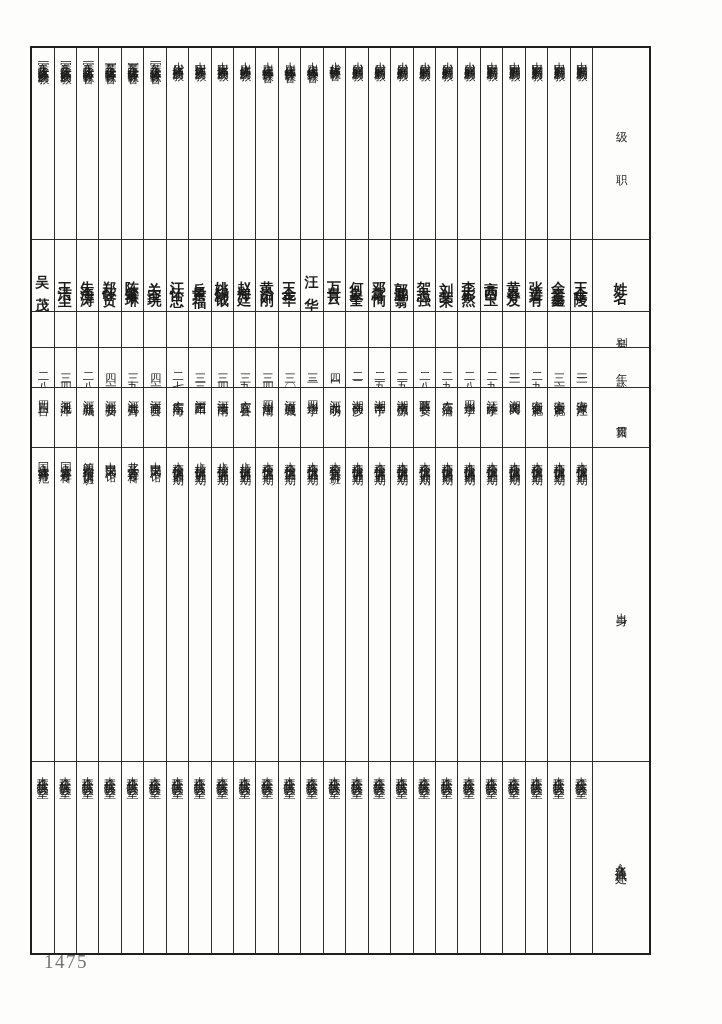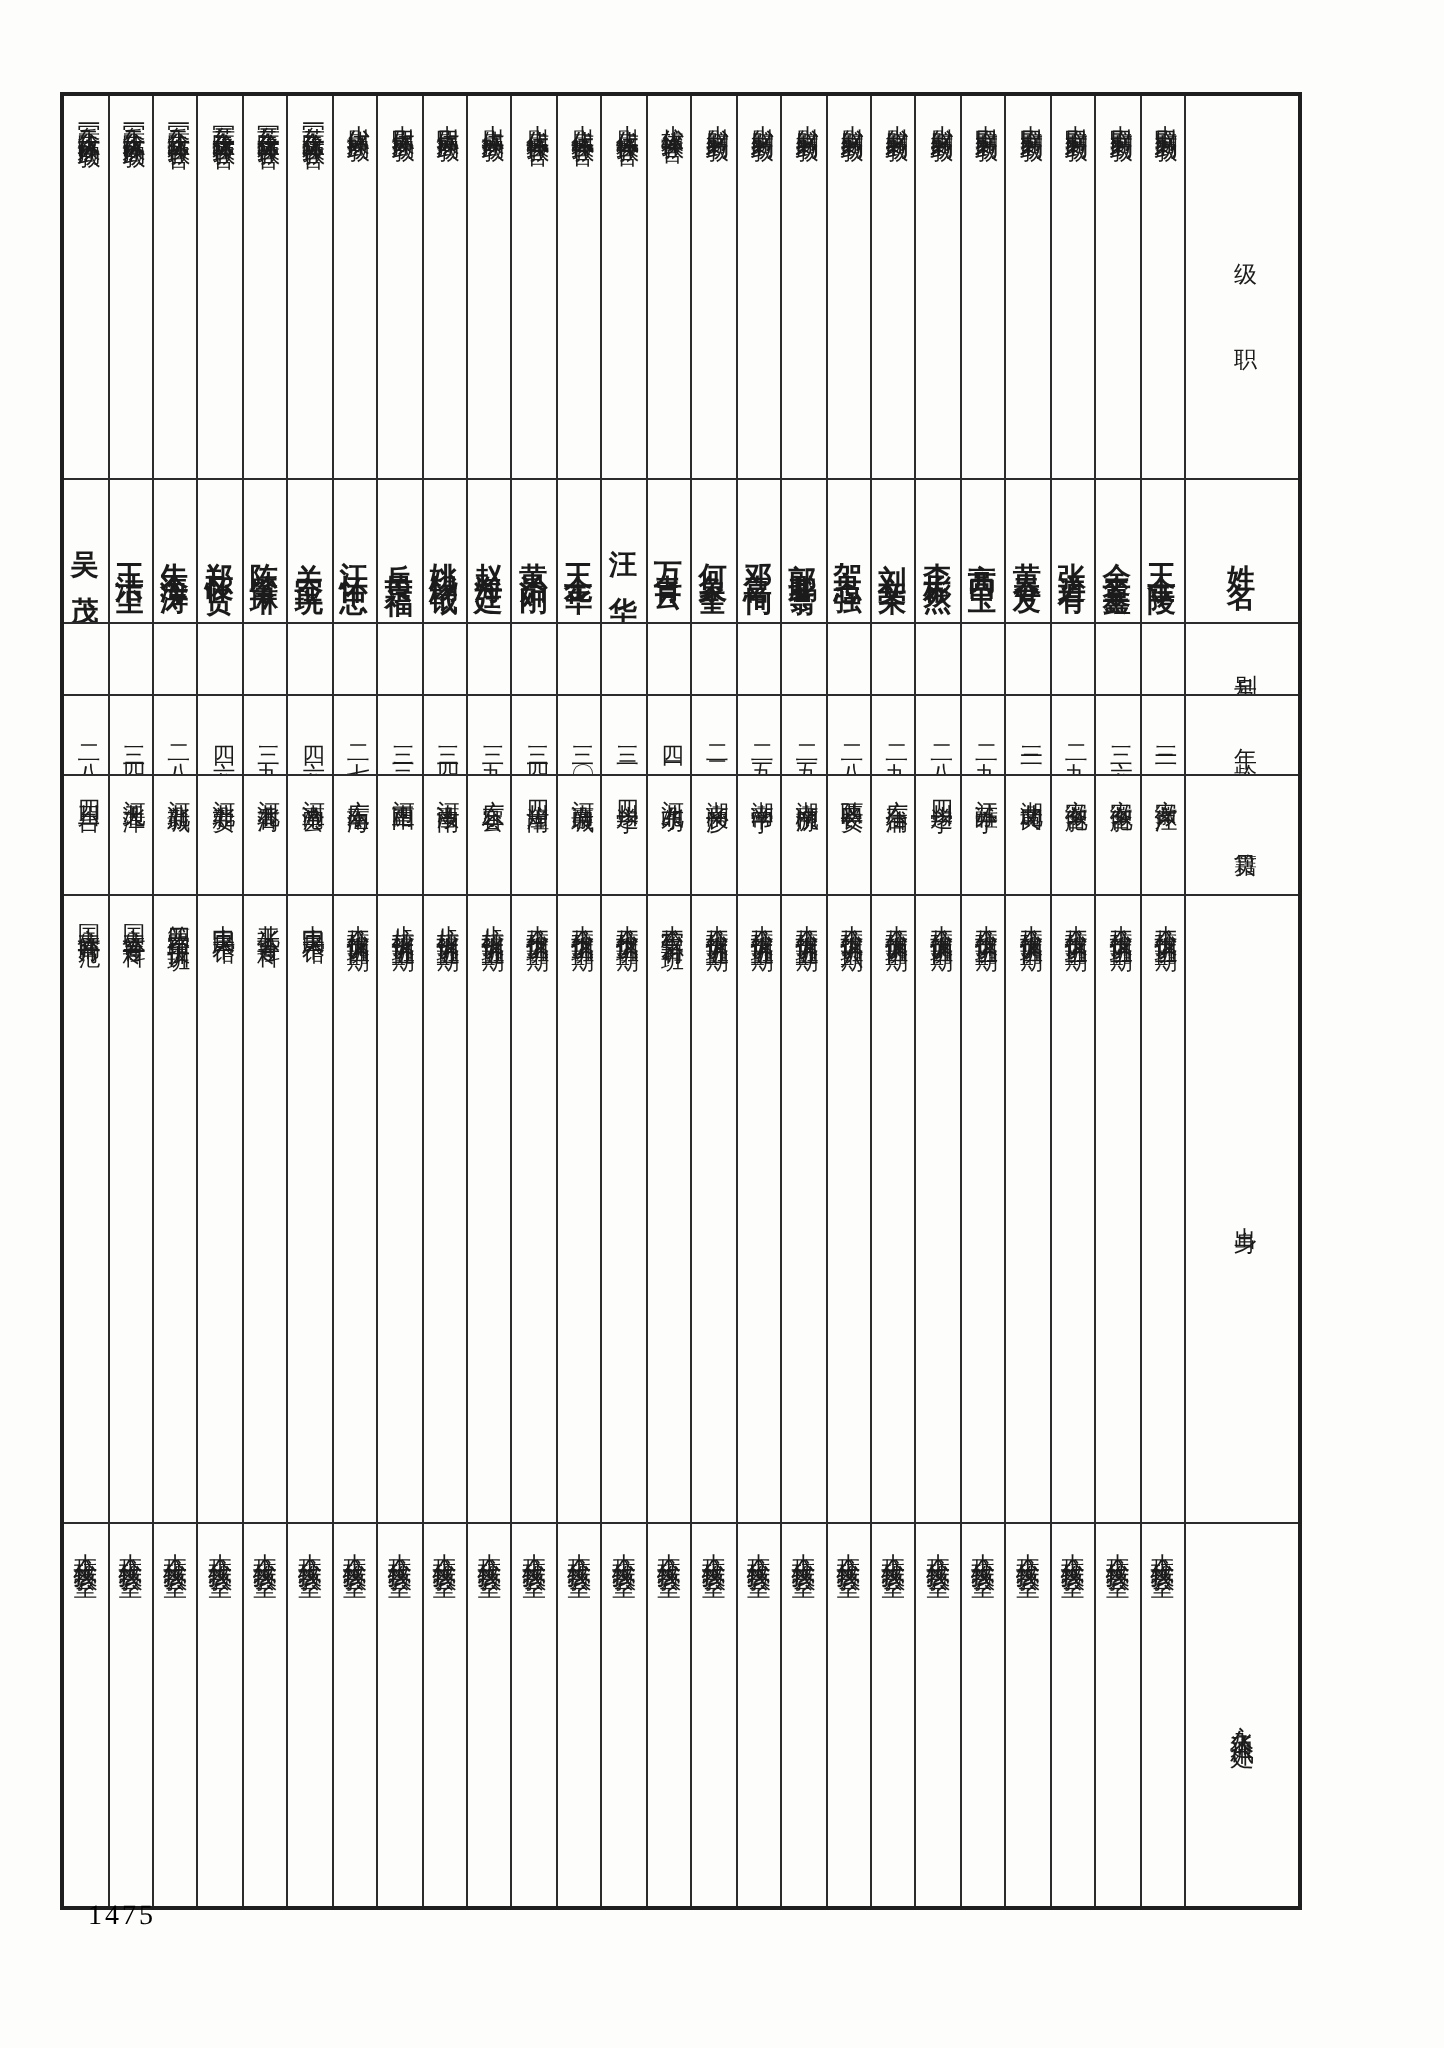--- a/index.html
+++ b/index.html
@@ -61,21 +61,21 @@
   .h-rank   {--ls:44px;}
   .h-name   {--ls:9px;}
   .h-alias  {--ls:3px;}
   .h-age    {--ls:3px;}
   .h-native {--ls:9px;}
   .h-origin {--ls:96px;}
   .h-address{--ls:14px;}
   .header-col .cell{align-items:center;}
   .page-number{
     position:absolute;left:44px;top:951px;
-    font-size:14px;letter-spacing:1.5px;color:#000000;text-align:center;
+    font-size:19px;letter-spacing:1.5px;color:#737373;text-align:center;
   }
 </style>
 </head>
 <body>
 
 <div class="roster-table">
   <div class="col header-col">
     <div class="cell rank">
         <span class="vspread h-rank">级职</span>
       </div>

